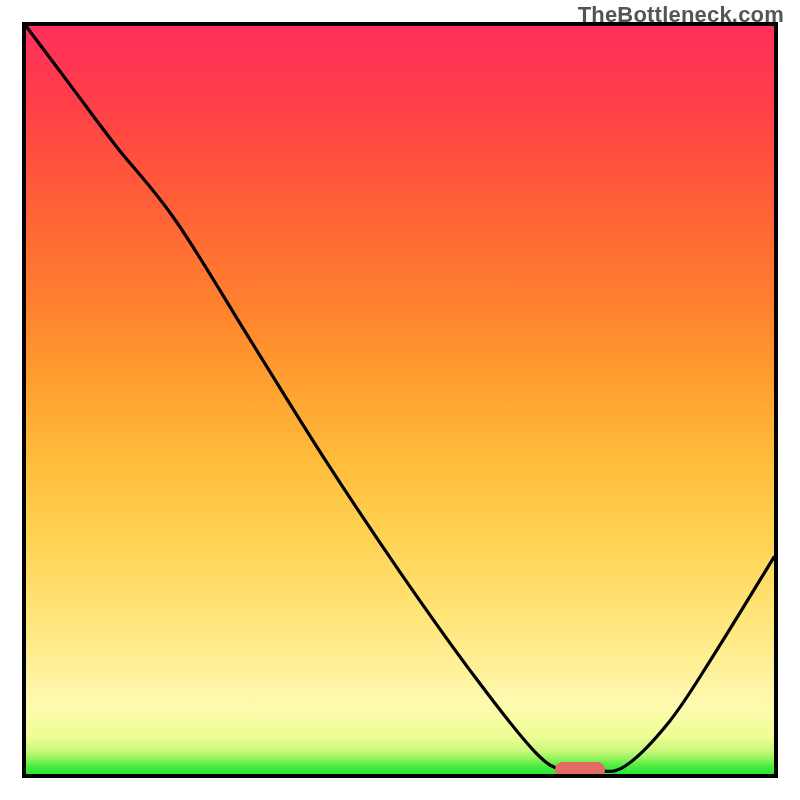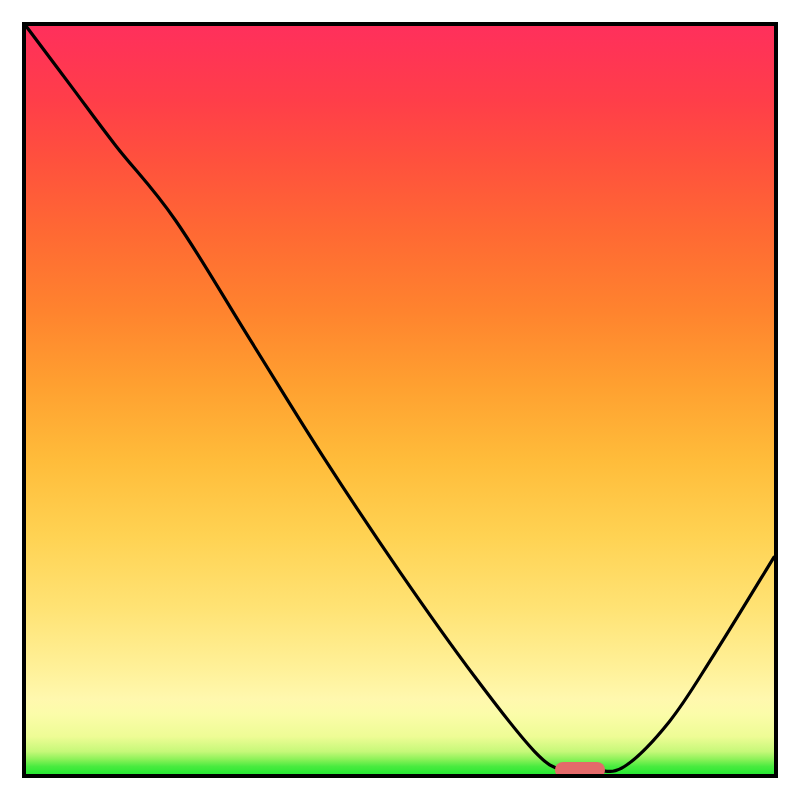--- a/index.html
+++ b/index.html
@@ -74,20 +74,21 @@
     border-radius: 8px;
     background: #e46a6a;
     transform: translate(-50%, -50%);
   }
 </style>
 </head>
 <body>
 
 <div class="container">
 
+  <div class="watermark">TheBottleneck.com</div>
 
   <div class="plot-frame">
     <div class="gradient-bg"></div>
 
     <svg class="curve" viewBox="0 0 748 748" preserveAspectRatio="none">
       <path d="M 0 0 C 8.078399999999998 10.771199999999984, 28.7232 38.2975999999999, 44.879999999999995 59.83999999999992 C 61.03679999999999 81.38239999999993, 70.9104 95.44480000000004, 89.75999999999999 119.68000000000006 C 108.60959999999999 143.91520000000008, 125.36479999999999 159.47360000000003, 149.6 194.48000000000002 C 173.8352 229.4864, 197.472 271.0752, 224.4 314.16 C 251.328 357.24480000000005, 272.272 392.1016000000001, 299.2 433.84000000000003 C 326.128 475.5784, 347.072 506.9944, 374 546.04 C 400.928 585.0856, 424.5648 618.4464, 448.8 650.76 C 473.03520000000003 683.0735999999999, 492.48320000000007 708.7299999999999, 508.64000000000004 725.56 C 524.7968000000001 742.39, 527.7887999999999 740.894, 538.56 744.26 C 549.3312 747.626, 557.7088 744.9331999999999, 568.48 744.26 C 579.2512 743.5868, 584.936 749.2716, 598.4 740.52 C 611.8639999999999 731.7683999999999, 627.1232 715.836, 643.28 695.64 C 659.4368 675.444, 669.3104000000001 657.9408, 688.1600000000001 628.3199999999999 C 707.0096000000001 598.6991999999999, 737.2288 548.5832, 748 531.08" fill="none" stroke="#000000" stroke-width="3.2" stroke-linecap="round" stroke-linejoin="round" id="curve-path"></path>
     </svg>
 
     <div class="optimum-marker" id="opt-marker" style="left: 553.52px; top: 744.26px;"></div>
   </div>

